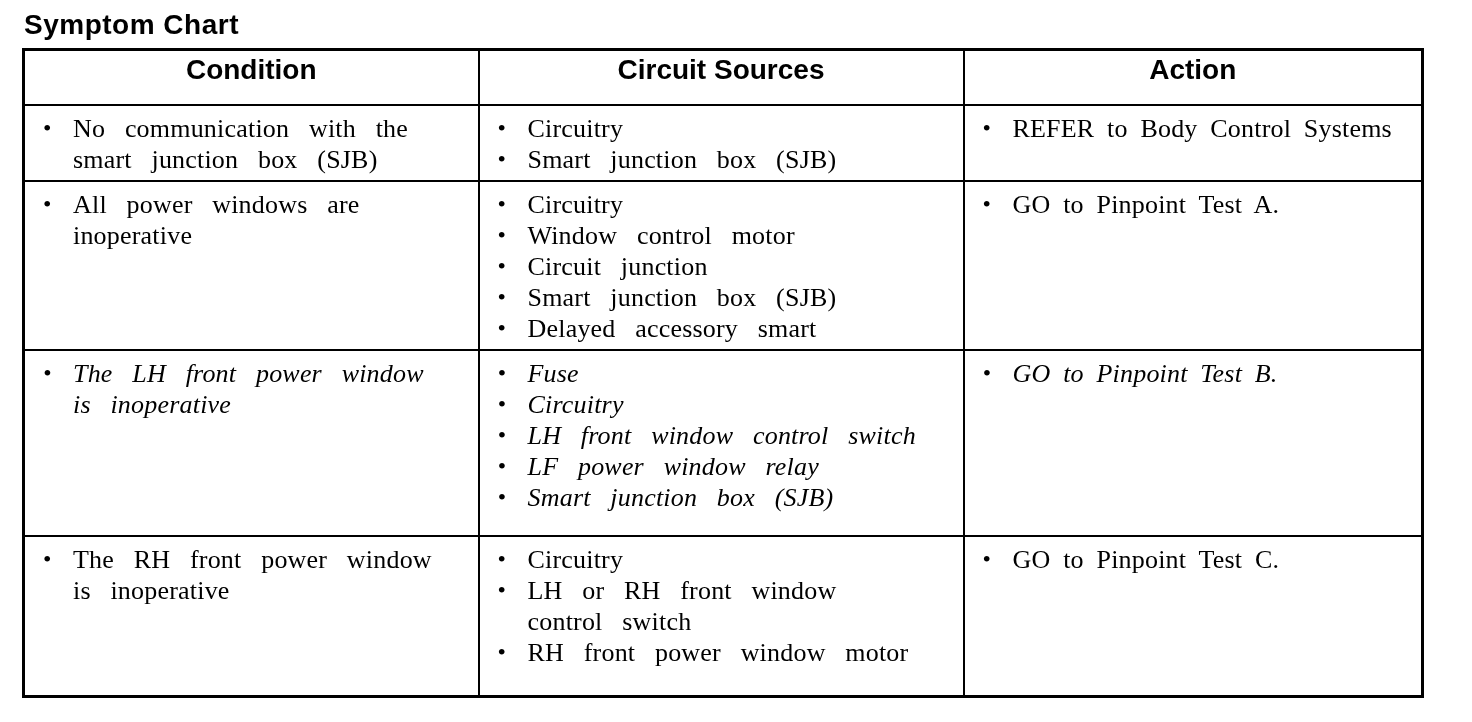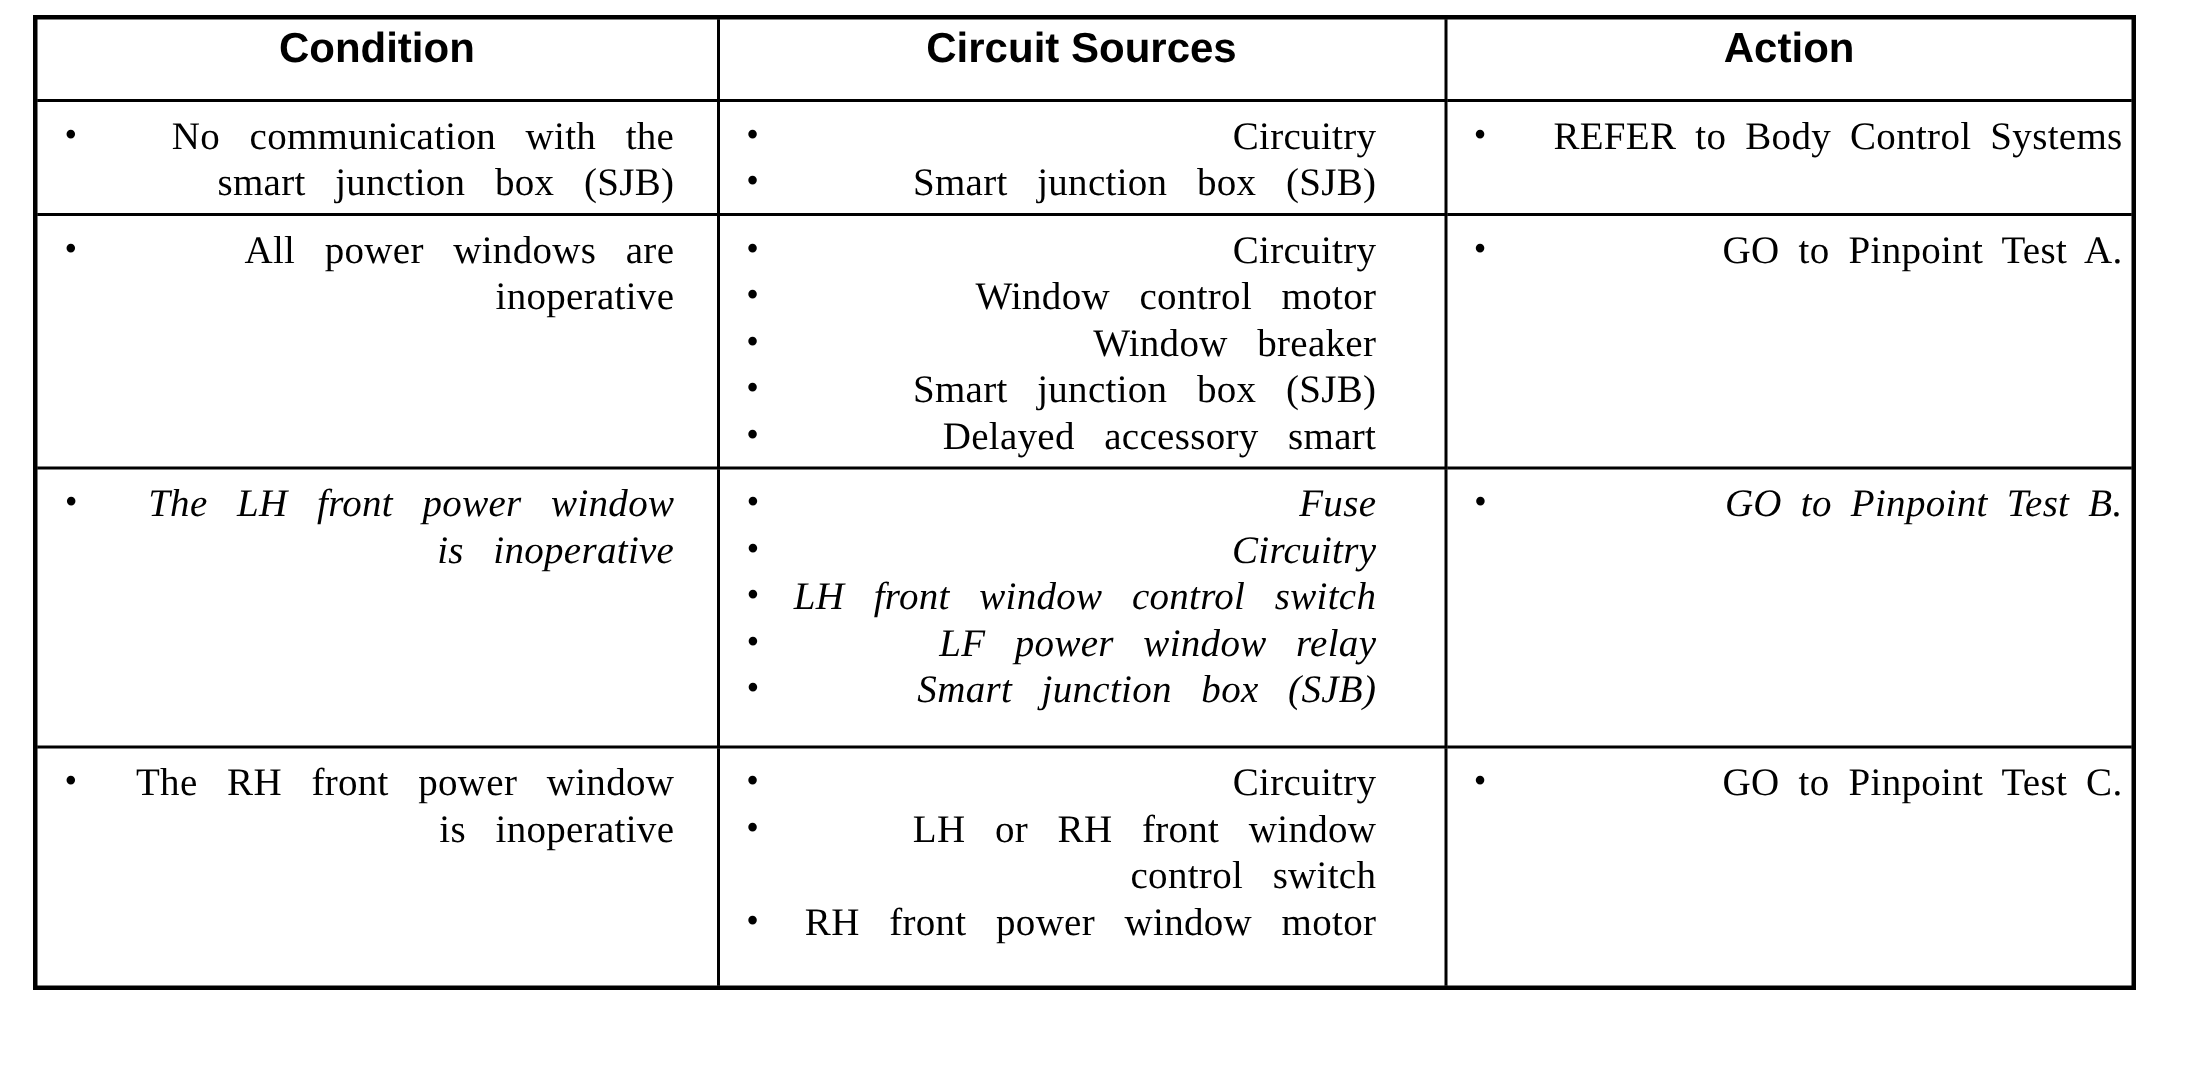--- a/index.html
+++ b/index.html
@@ -59,39 +59,39 @@
     padding: 0;
     list-style: none;
     font-size: 26px;
     line-height: 31px;
     word-spacing: 13px;
     letter-spacing: 0.2px;
   }
   ul.bullets li {
     position: relative;
     padding-left: 48px;
-    text-align: right;
   }
   ul.bullets li::before {
     content: "\2022";
     position: absolute;
     left: 18px;
     top: 0;
     line-height: 31px;
     font-size: 24px;
   }
   td.col-condition li { padding-right: 28px; }
   td.col-sources  li { padding-right: 45px; }
   td.col-action ul.bullets { word-spacing: 6px; }
   td.col-action li { padding-right: 6px; }
 </style>
 </head>
 <body>
 
 <div class="page">
+  <h1 class="doc-title">Symptom Chart</h1>
   <table class="symptom">
     <colgroup>
       <col class="c1">
       <col class="c2">
       <col class="c3">
     </colgroup>
     <thead>
       <tr>
         <th>Condition</th>
         <th>Circuit Sources</th>
@@ -120,21 +120,21 @@
         <tr>
           <td class="col-condition">
             <ul class="bullets">
               <li>All power windows are inoperative</li>
             </ul>
           </td>
           <td class="col-sources">
             <ul class="bullets">
               <li>Circuitry</li>
               <li>Window control motor</li>
-              <li>Window breaker</li>
+              <li>Circuit junction</li>
               <li>Smart junction box (SJB)</li>
               <li>Delayed accessory smart</li>
             </ul>
           </td>
           <td class="col-action">
             <ul class="bullets">
               <li>GO to Pinpoint Test A.</li>
             </ul>
           </td>
         </tr>

